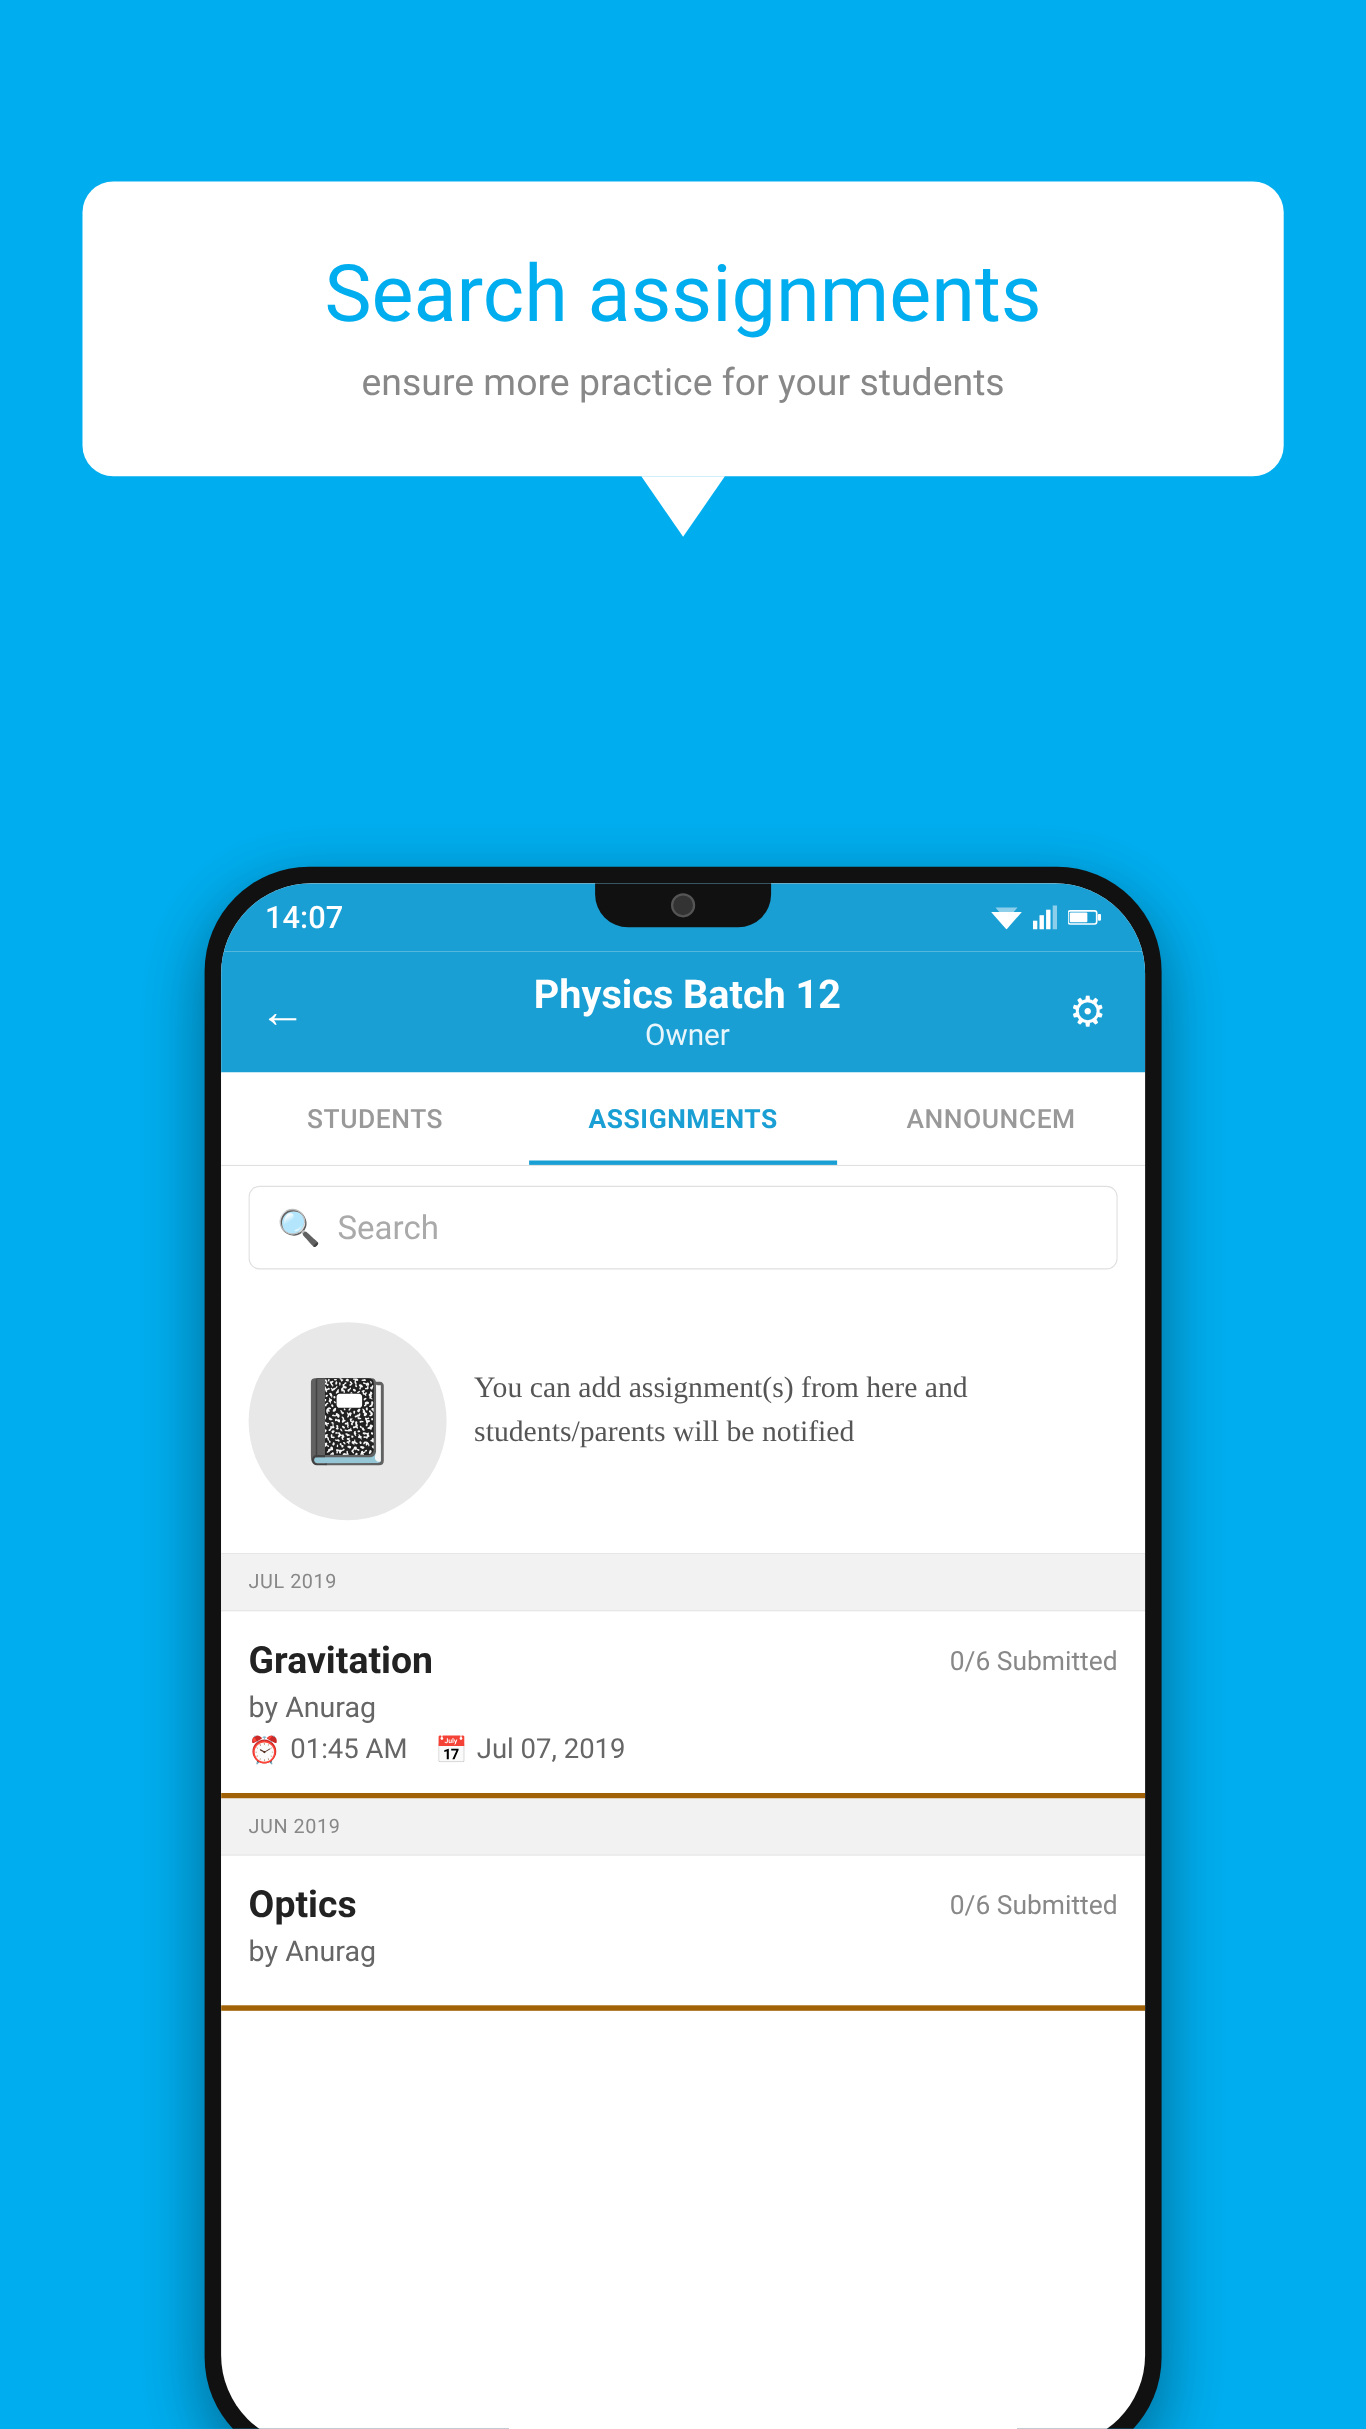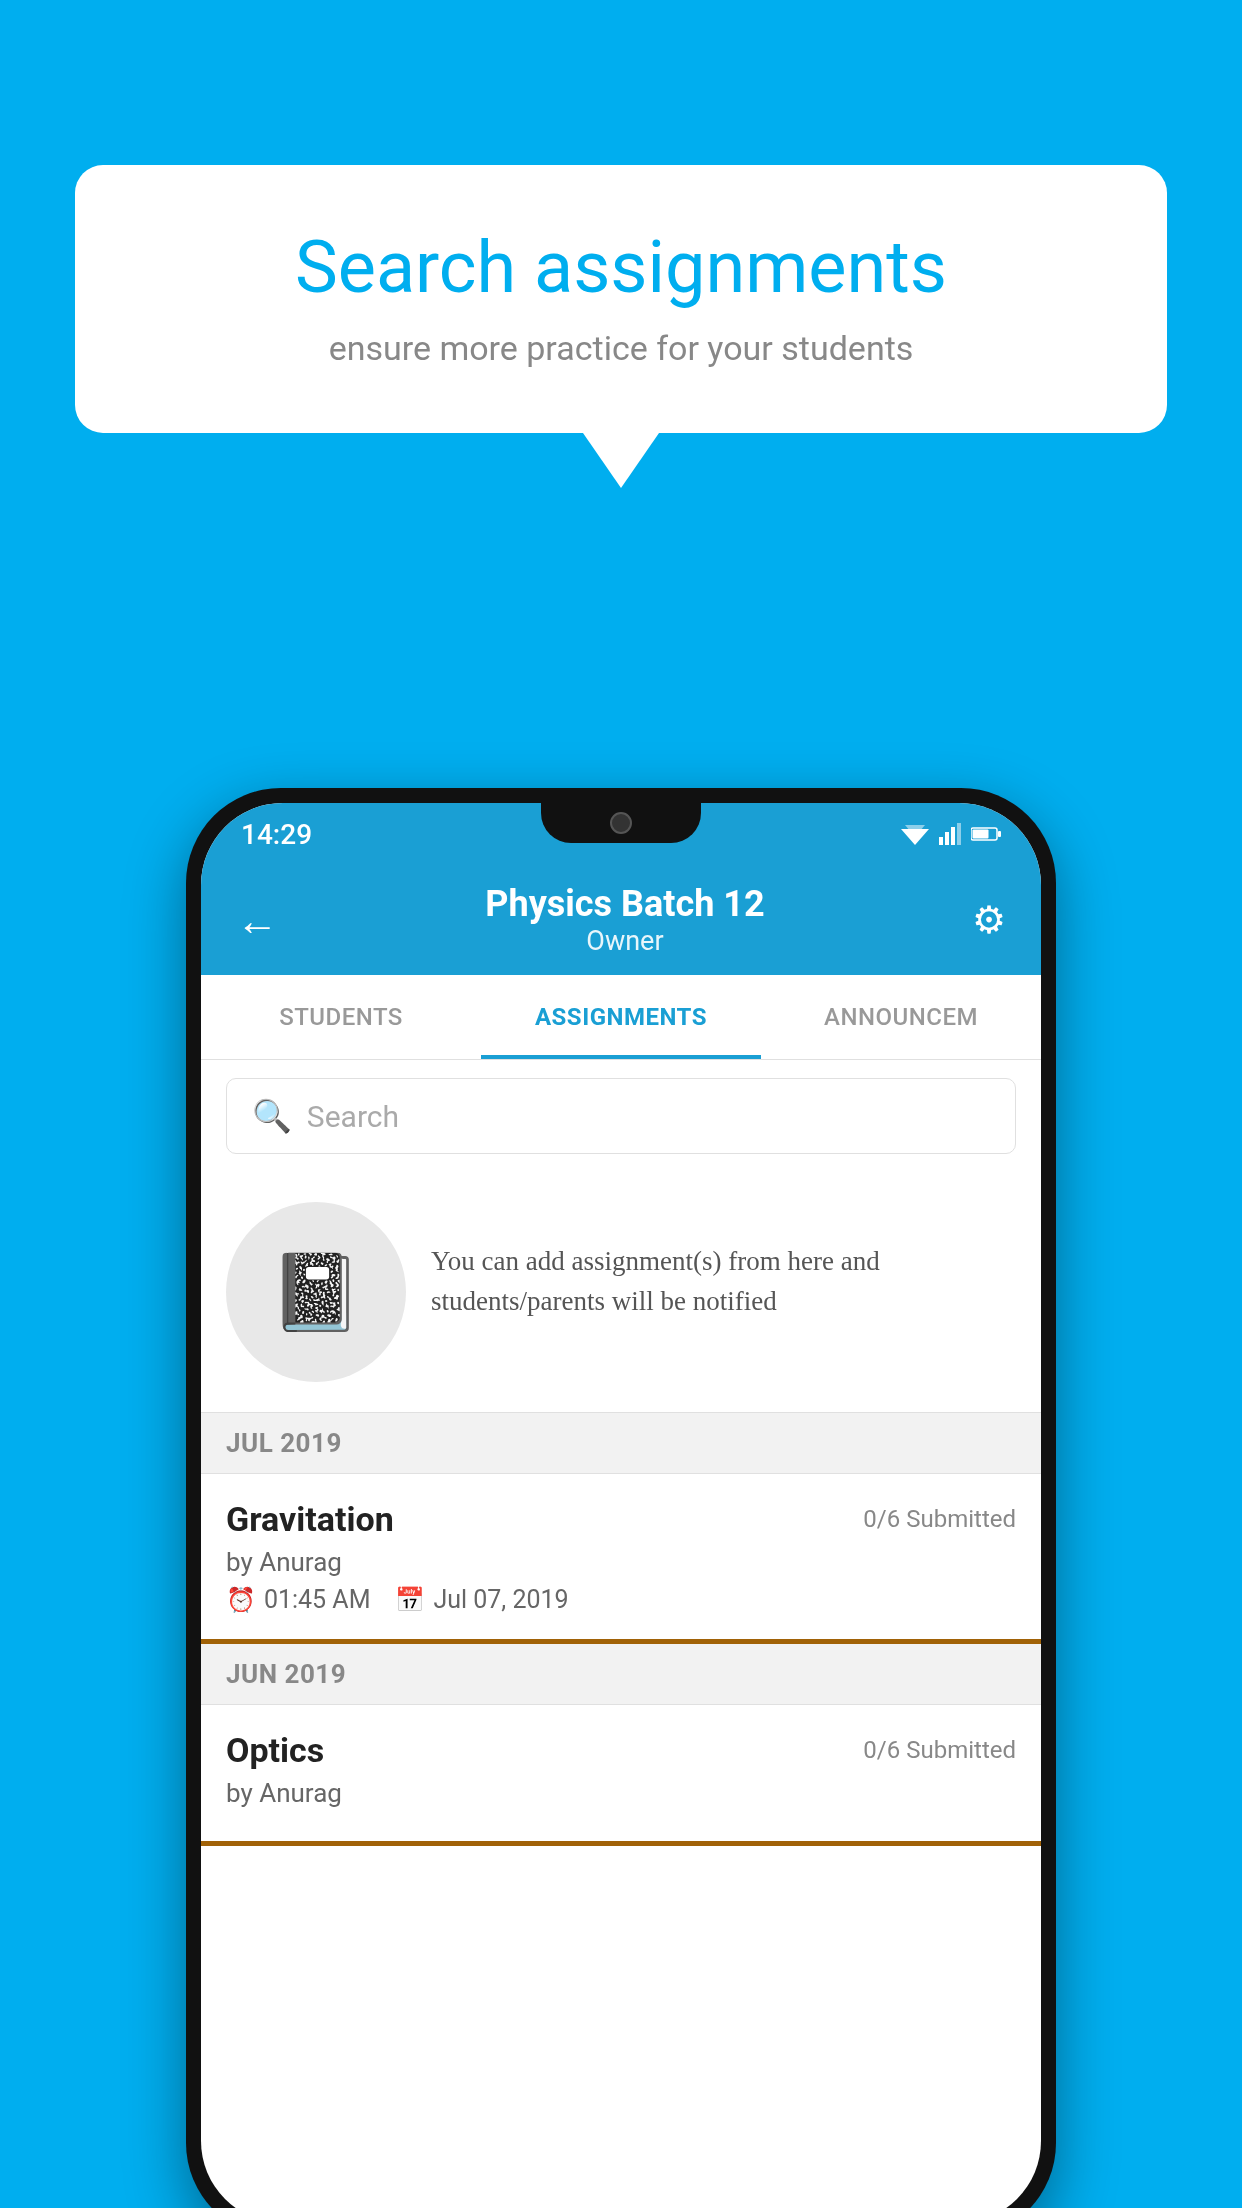--- a/index.html
+++ b/index.html
@@ -273,22 +273,22 @@
 
     
     .month-section {
       background: #f2f2f2;
       padding: 15px 25px;
       border-bottom: 1px solid #e0e0e0;
     }
 
     .month-label {
       color: #888;
-      font-size: 26px;
-      font-weight: 700;
+      font-size: 18px;
+      font-weight: 400;
       letter-spacing: 0.5px;
       text-align: center;
     }
 
     
     .assignment-item {
       background: white;
       padding: 25px 25px;
       border-bottom: 5px solid #a16207;
     }
@@ -344,21 +344,21 @@
     <div class="speech-bubble-title">Search assignments</div>
     <div class="speech-bubble-subtitle">ensure more practice for your students</div>
   </div>
   <div class="speech-bubble-arrow"></div>
 </div>
 
 <div class="phone-frame">
   <div class="phone-inner">
 
     <div class="status-bar">
-      <span class="status-bar-time">14:29</span>
+      <span class="status-bar-time">14:07</span>
       <div class="notch">
         <div class="camera-dot"></div>
       </div>
       <div class="status-bar-icons">
 
         <svg width="28" height="22" viewBox="0 0 28 22">
           <polygon fill="white" points="14,22 28,6 0,6"></polygon>
           <polygon fill="white" opacity="0.5" points="14,14 24,2 4,2"></polygon>
         </svg>
 

